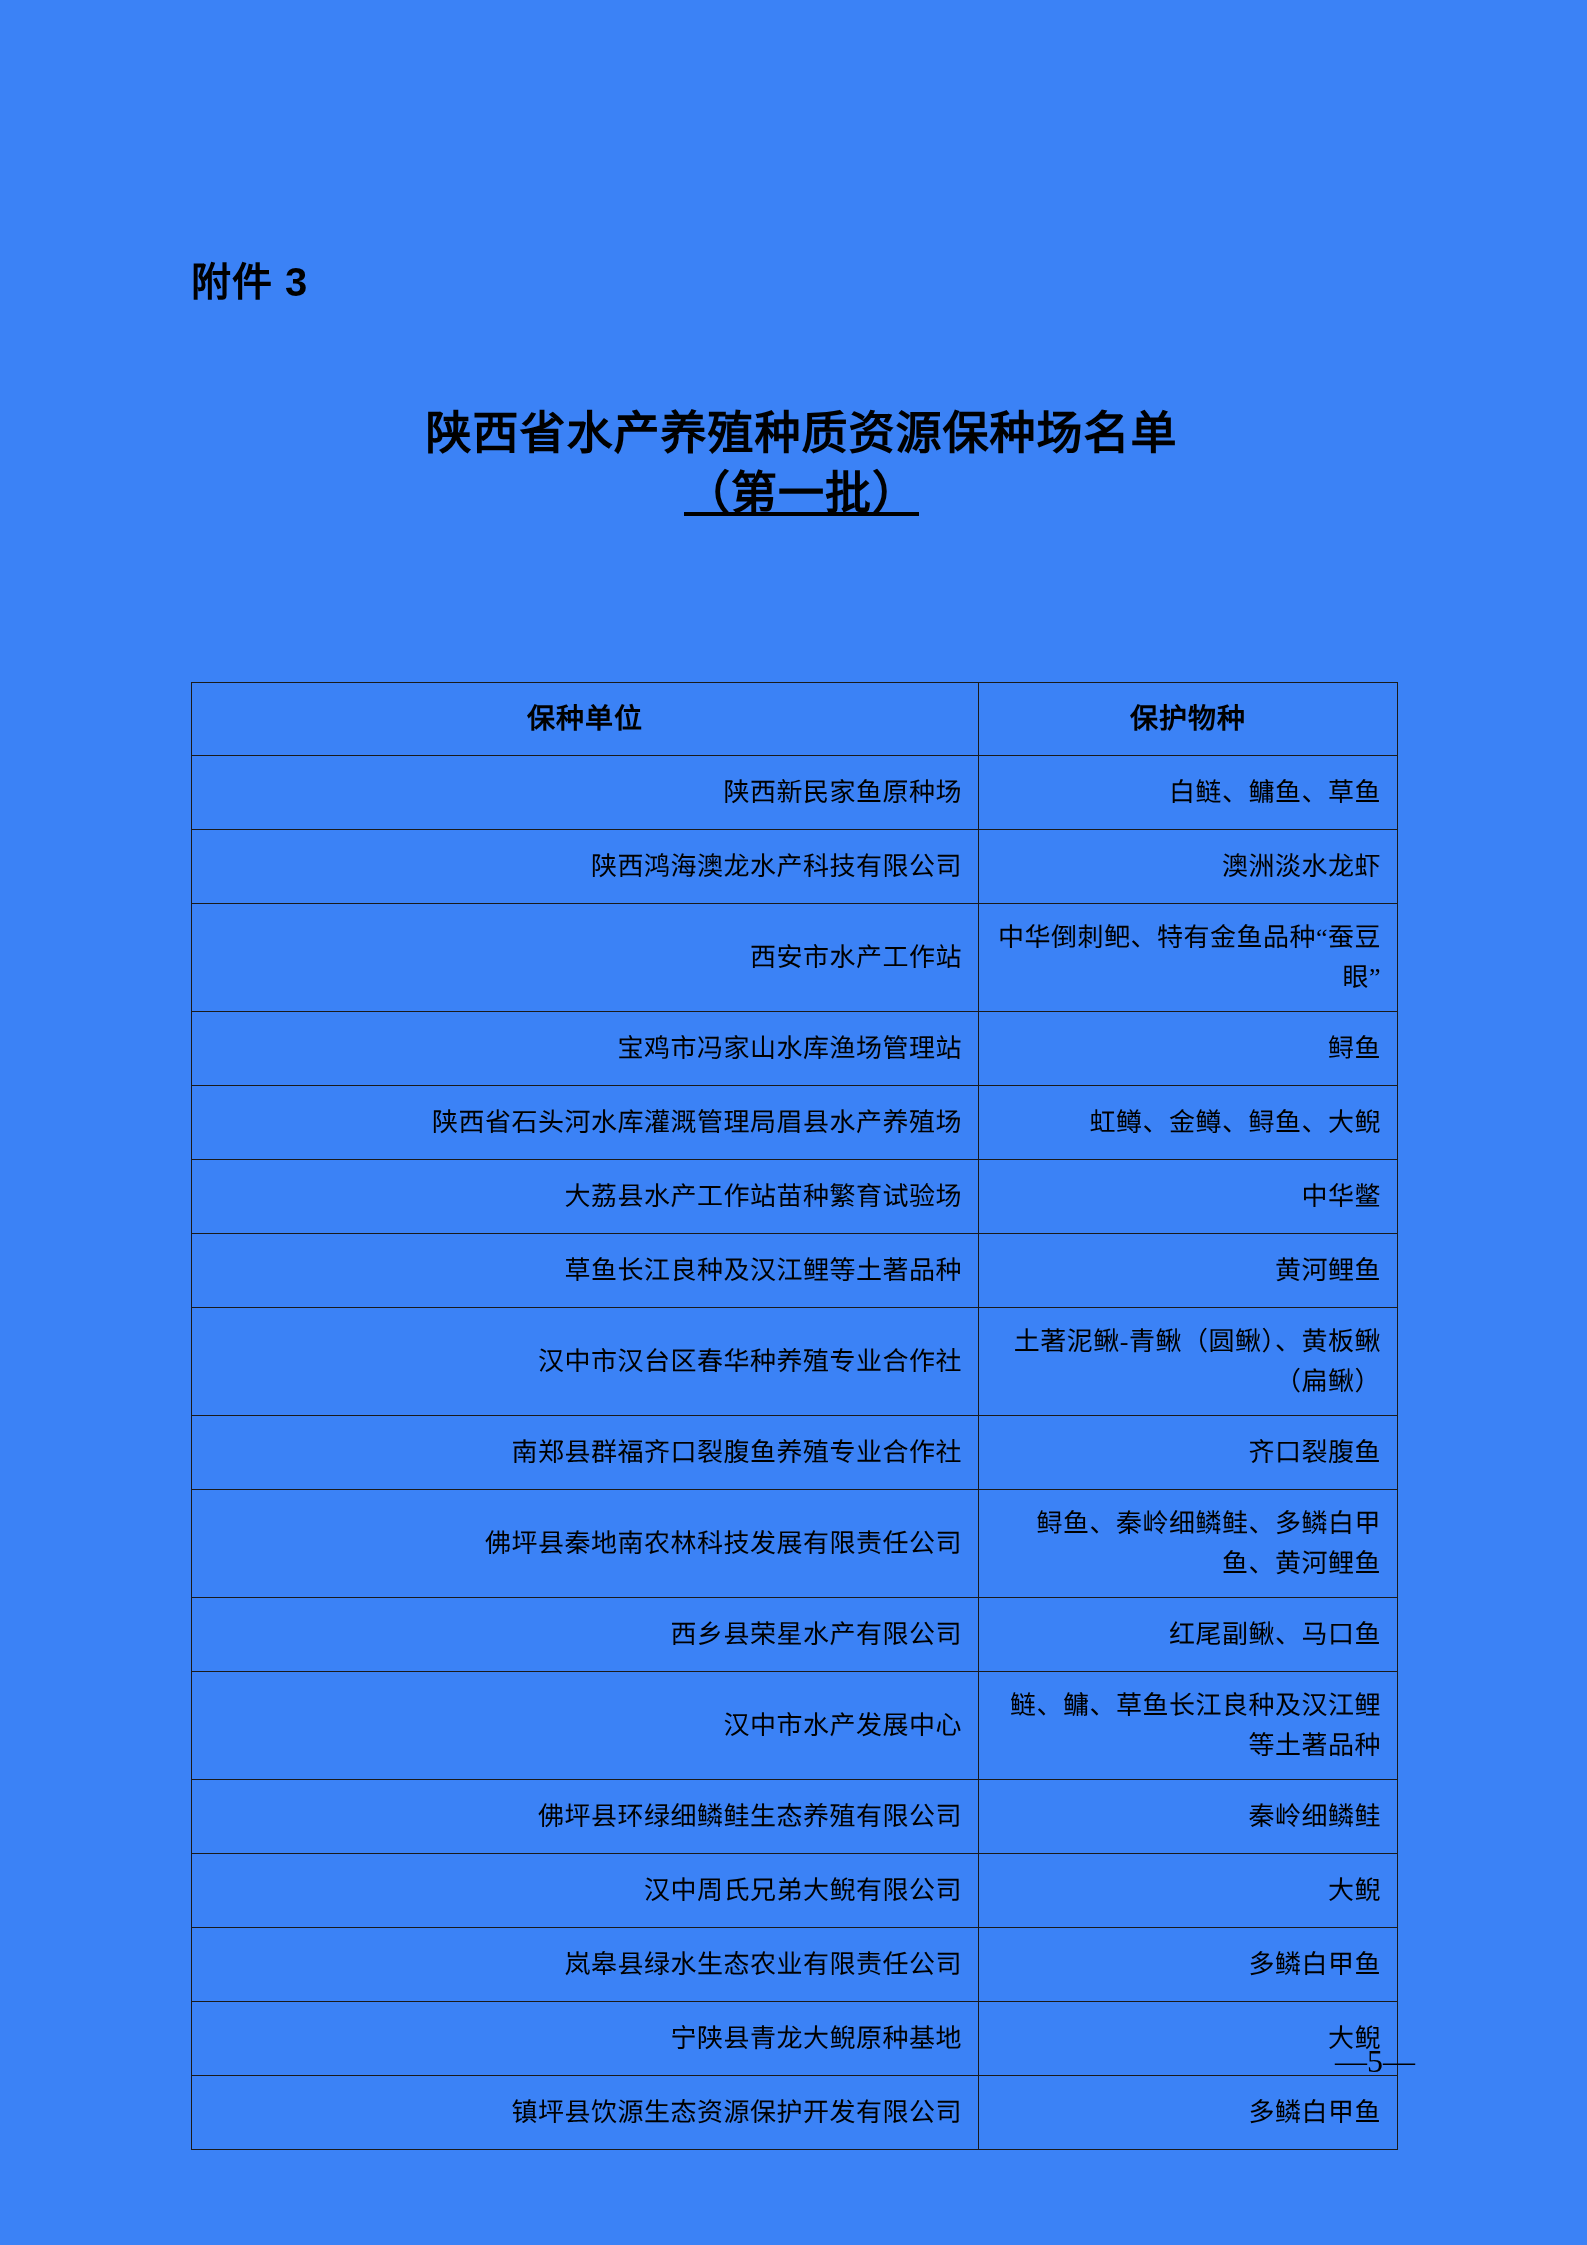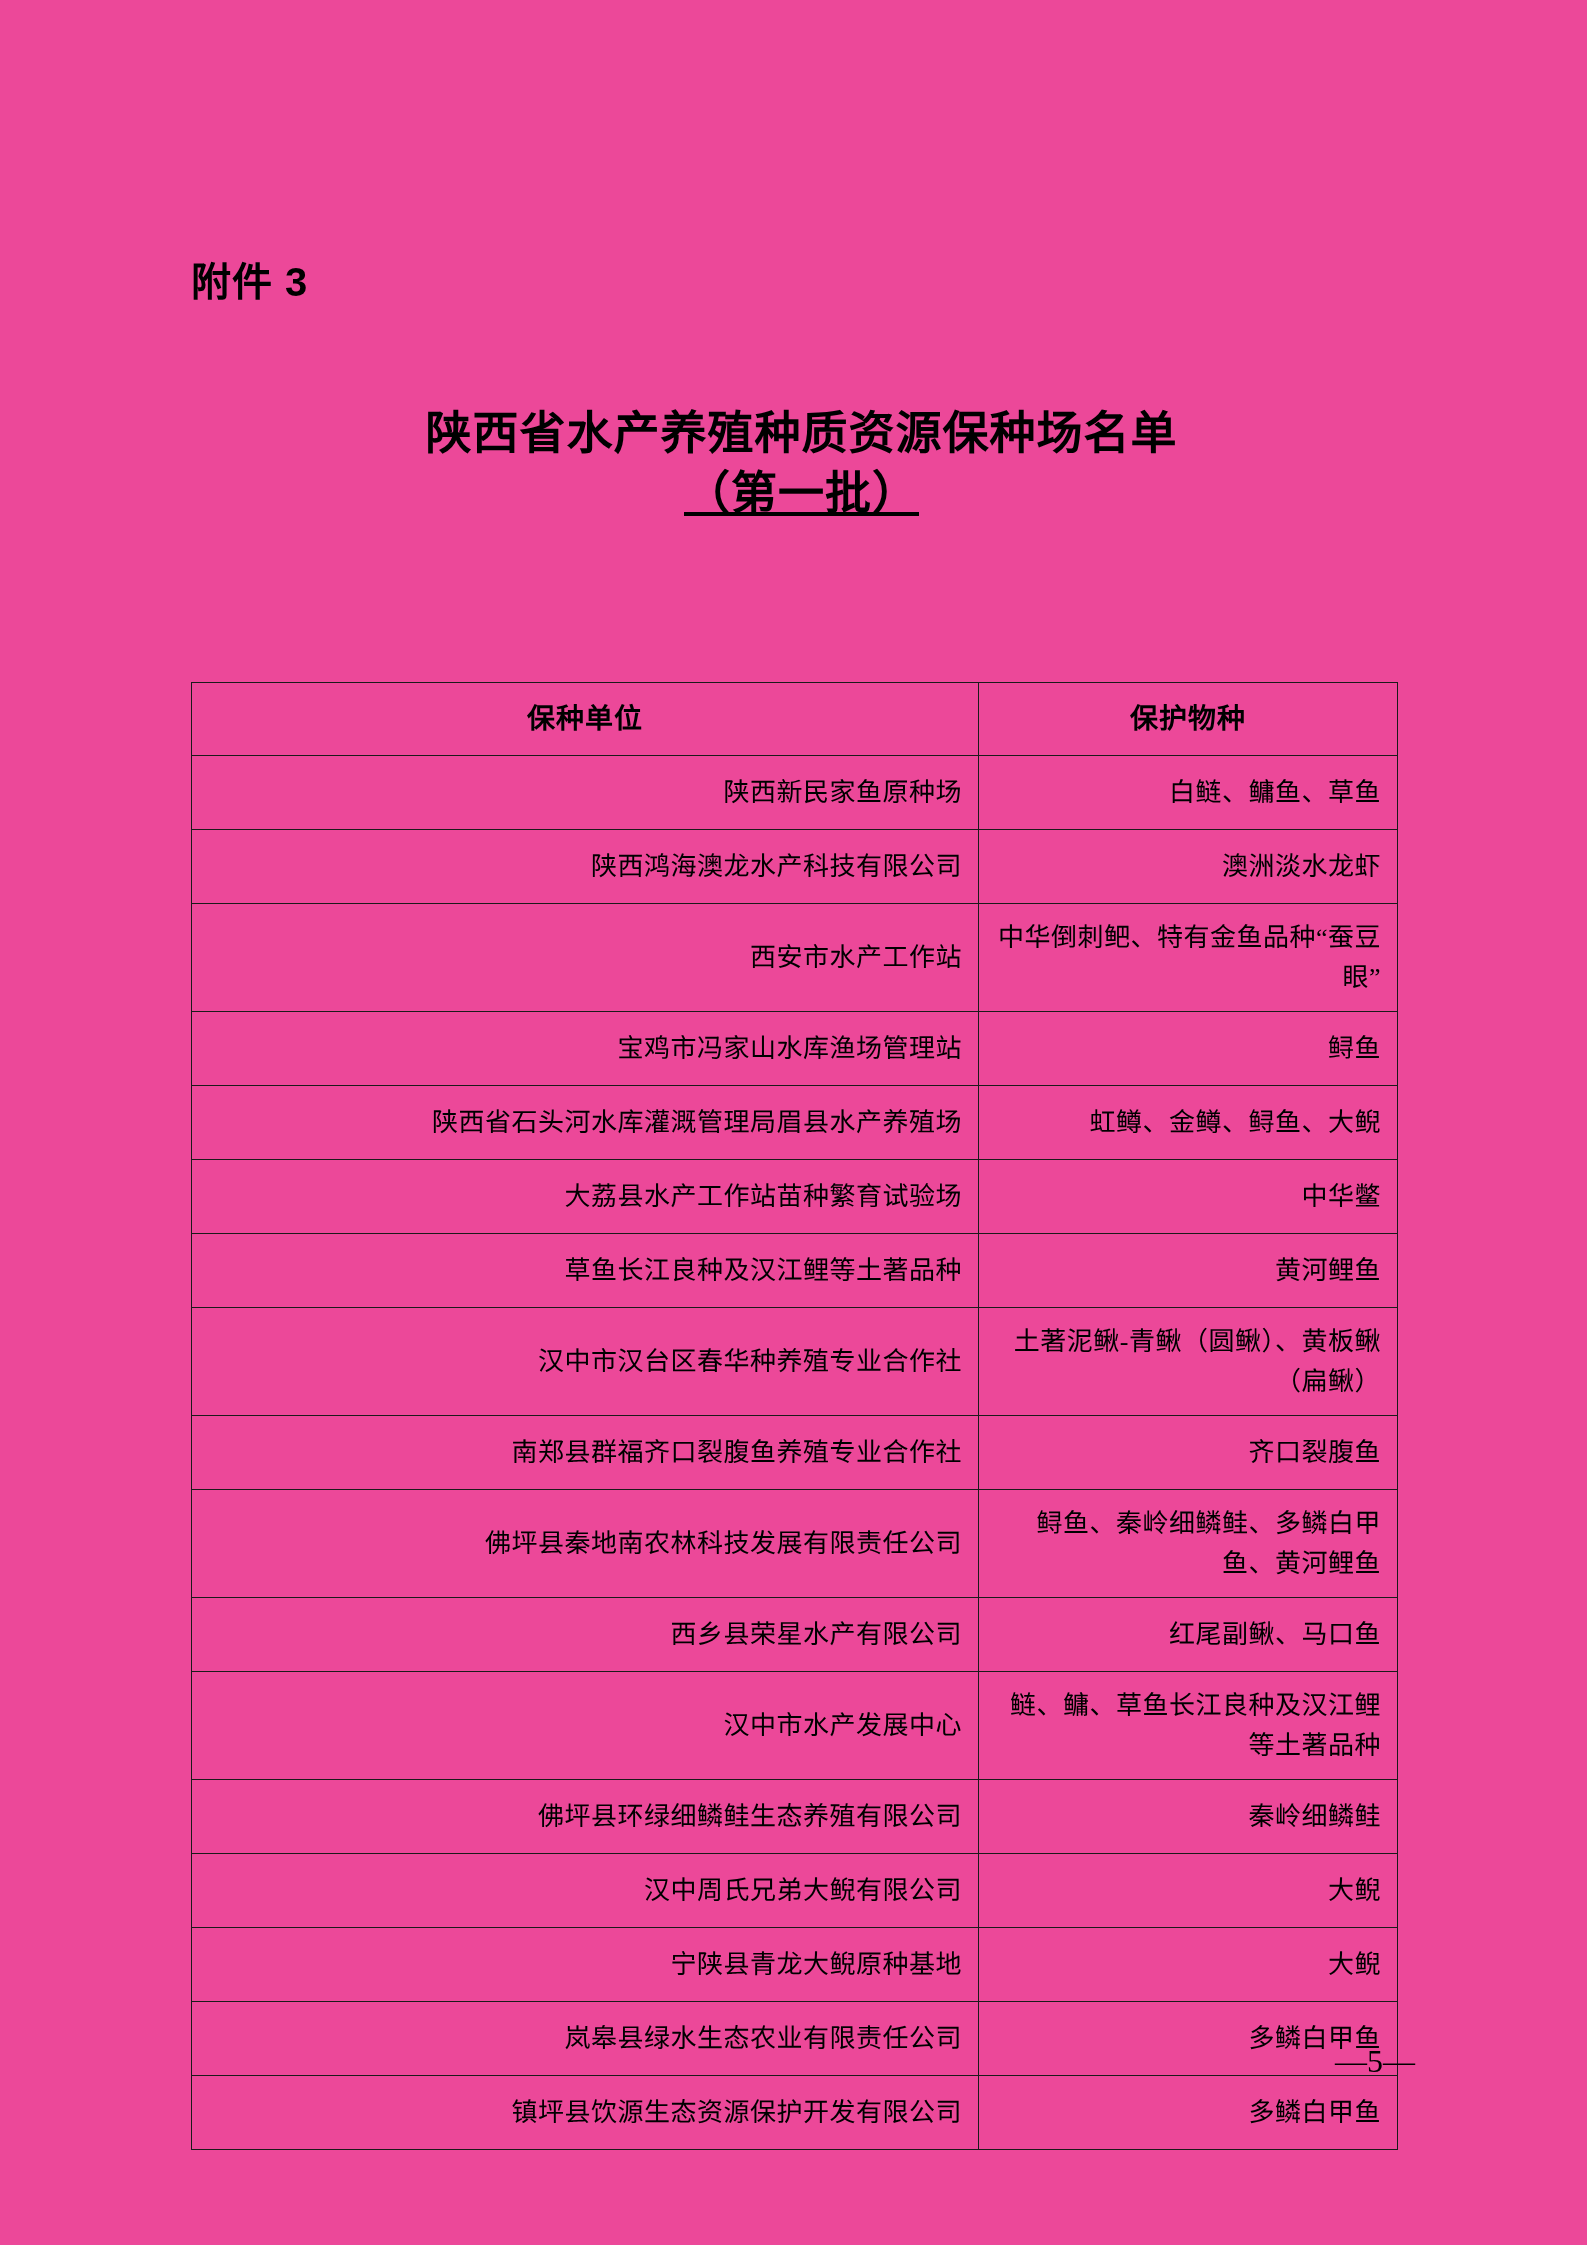--- a/index.html
+++ b/index.html
@@ -11,21 +11,21 @@
   body {
     font-family: "Liberation Serif", "DejaVu Serif", serif;
     color: #000000;
     -webkit-font-smoothing: antialiased;
   }
   .page {
     position: relative;
     width: 1587px;
     height: 2245px;
     margin: 0 auto;
-    background: #ec4899;
+    background: #3b82f6;
     overflow: hidden;
     box-sizing: border-box;
   }
 
   
   .attachment-label {
     position: absolute;
     left: 191px;
     top: 258px;
     font-family: "Liberation Sans", "DejaVu Sans", sans-serif;
@@ -242,32 +242,32 @@
           <tr>
             <td>
               <span class="cell-text">汉中周氏兄弟大鲵有限公司</span>
             </td>
             <td>
               <span class="cell-text">大鲵</span>
             </td>
           </tr>
           <tr>
             <td>
+              <span class="cell-text">岚皋县绿水生态农业有限责任公司</span>
+            </td>
+            <td>
+              <span class="cell-text">多鳞白甲鱼</span>
+            </td>
+          </tr>
+          <tr>
+            <td>
               <span class="cell-text">宁陕县青龙大鲵原种基地</span>
             </td>
             <td>
               <span class="cell-text">大鲵</span>
-            </td>
-          </tr>
-          <tr>
-            <td>
-              <span class="cell-text">岚皋县绿水生态农业有限责任公司</span>
-            </td>
-            <td>
-              <span class="cell-text">多鳞白甲鱼</span>
             </td>
           </tr>
           <tr>
             <td>
               <span class="cell-text">镇坪县饮源生态资源保护开发有限公司</span>
             </td>
             <td>
               <span class="cell-text">多鳞白甲鱼</span>
             </td>
           </tr>

